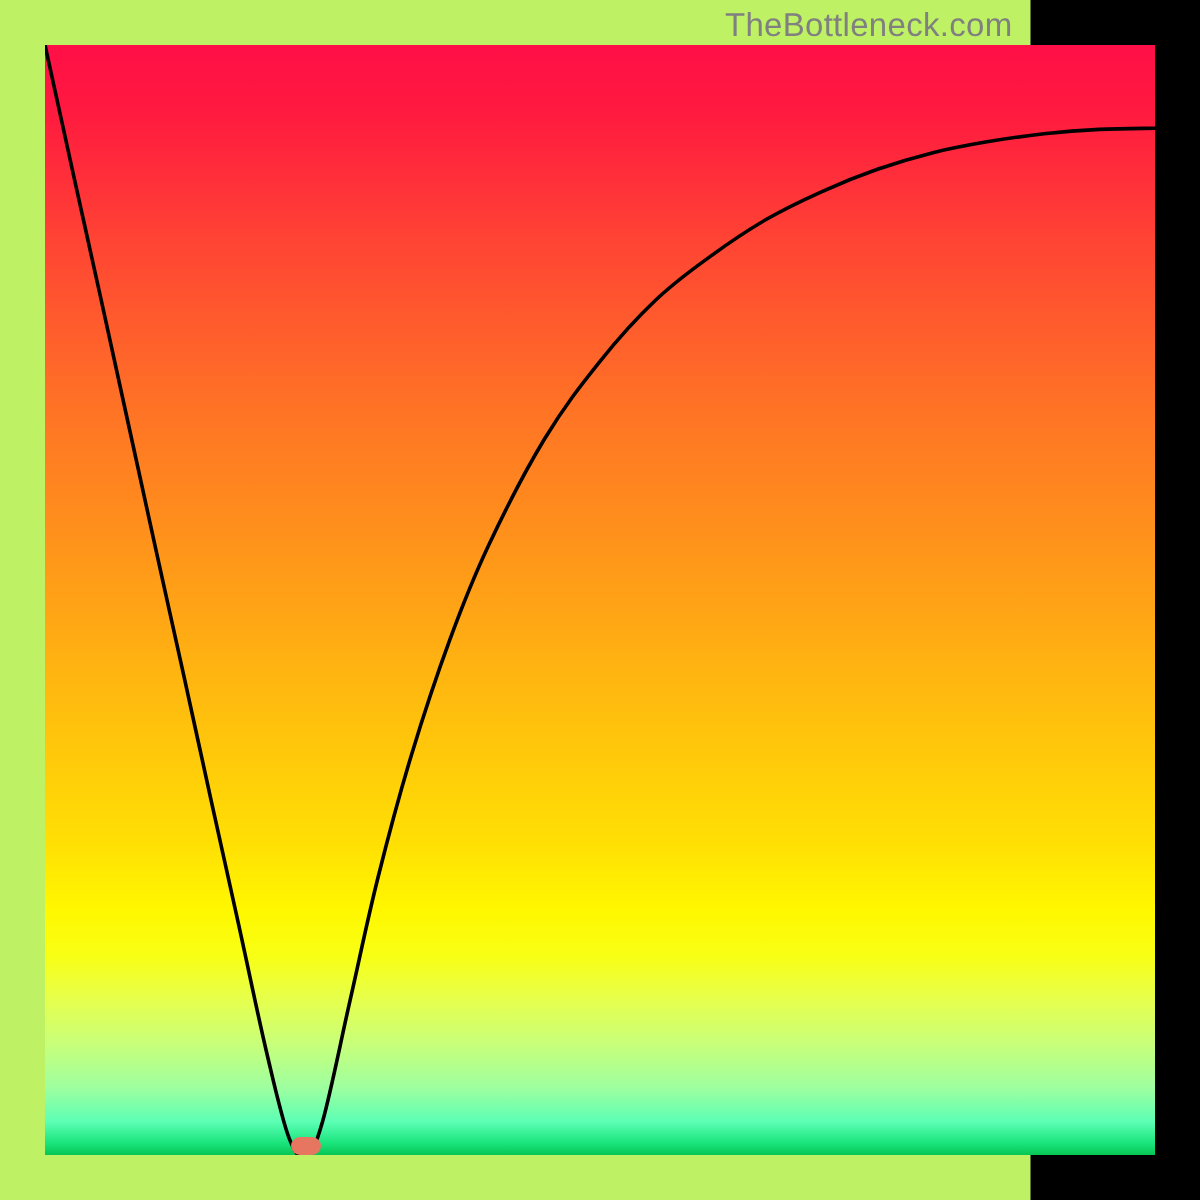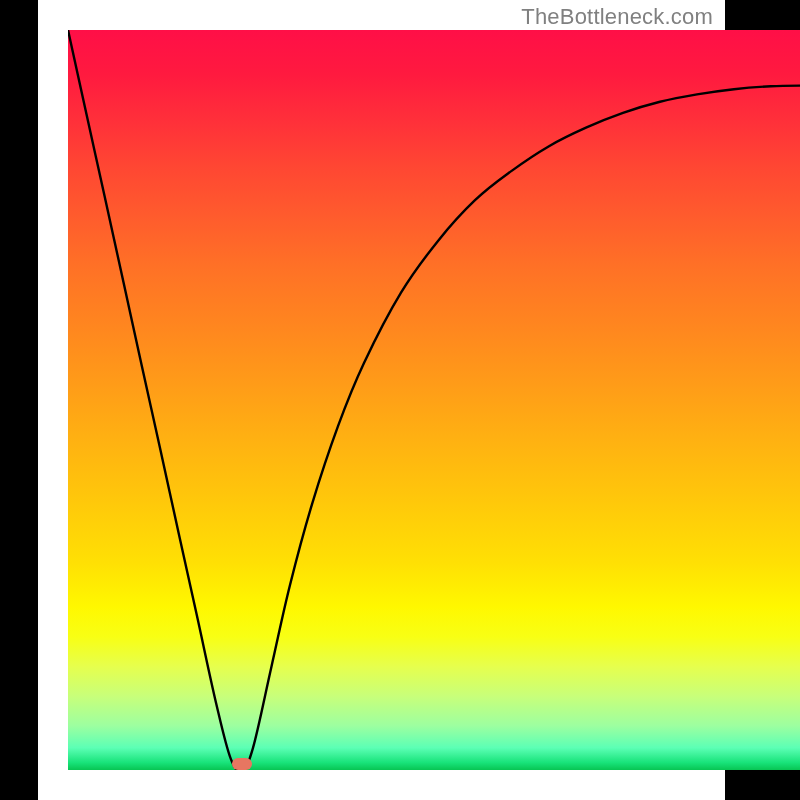--- a/index.html
+++ b/index.html
@@ -8,22 +8,21 @@
     width: 800px;
     height: 800px;
     background: #000;
     overflow: hidden;
     font-family: Arial, Helvetica, sans-serif;
   }
   .frame {
     position: relative;
     width: 687px;
     height: 800px;
-    background: #ffffff;
-    margin-left: 38px;
+    background: #bef264;
   }
   .plot-area {
     position: absolute;
     left: 30px;
     top: 30px;
     width: 740px;
     height: 740px;
     
     background: linear-gradient(
       to bottom,

